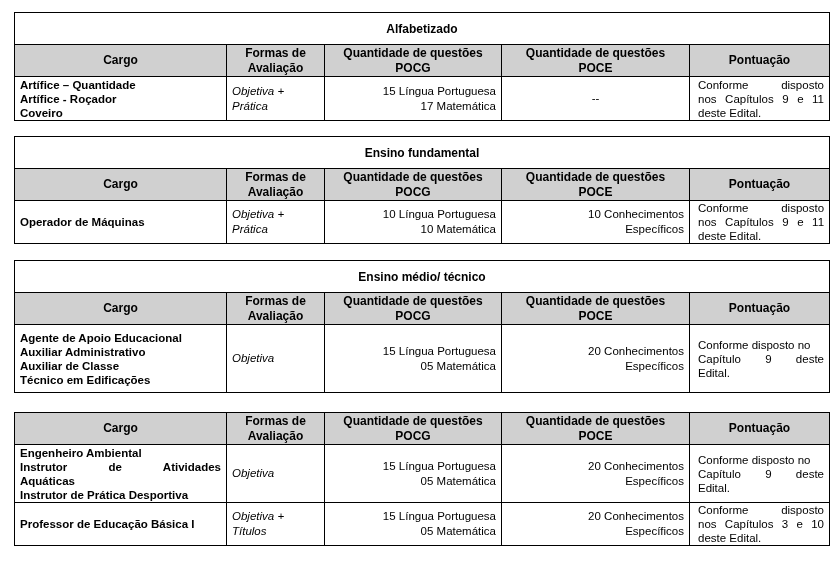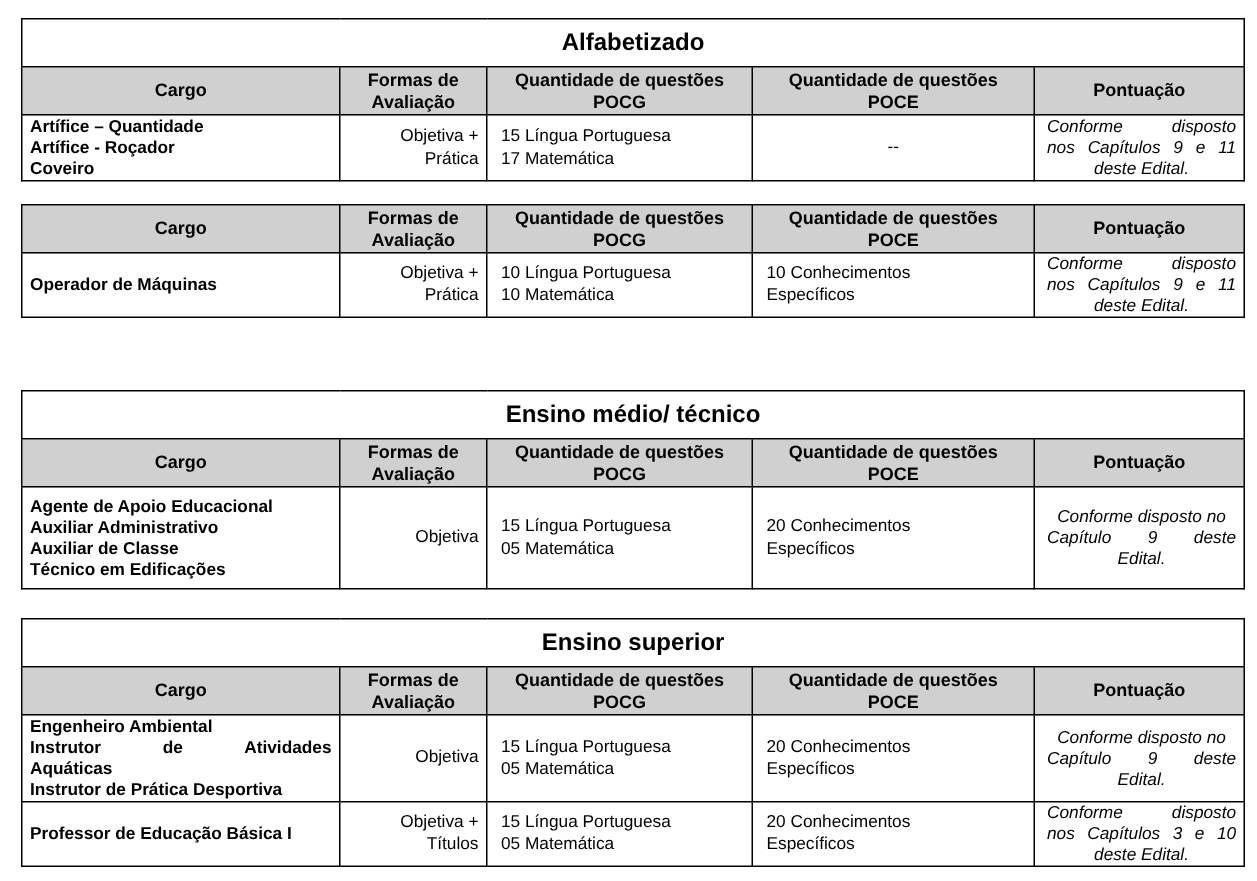--- a/index.html
+++ b/index.html
@@ -10,36 +10,36 @@
   .section {
     position: absolute; left: 14px; width: 815px;
     border-collapse: collapse; table-layout: fixed;
     font-size: 11.5px;
   }
   .section td, .section th {
     border: 1px solid #000; padding: 0 5px; vertical-align: middle;
   }
   .title-cell {
     background: #fff; font-weight: bold; text-align: center; height: 31px;
-    font-size: 16px;
+    font-size: 12px;
   }
   .hdr th {
     background: #d0d0d0; font-weight: bold; text-align: center;
     line-height: 15px; font-size: 12px; height: 31px;
   }
   .cargo { font-weight: bold; line-height: 14px; text-align: left; }
-  .formas { text-align: right; line-height: 15px; }
-  .pocg, .poce { text-align: left; line-height: 15px; padding-left: 9px !important; }
+  .formas { text-align: left; line-height: 15px; font-style: italic; }
+  .pocg, .poce { text-align: right; line-height: 15px; padding-left: 9px !important; }
   .poce.center { text-align: center; padding-left: 5px !important; }
   .pont { text-align: justify; line-height: 14px; padding-left: 8px !important; padding-right: 5px !important; }
-  .pont span { display:block;font-style:italic; }
+  .pont span { display:block; }
   .line { display: block; white-space: nowrap; }
   .jline { display:block; text-align: justify; text-align-last: justify; }
   .just-last { display:block; text-align: justify; text-align-last: justify; }
-  .plain { display:block; text-align:center; }
+  .plain { display:block; text-align:left; }
 </style>
 </head>
 <body>
 
 <table class="section" style="top:12px;">
   <colgroup>
       <col style="width:212px">
       <col style="width:98px">
       <col style="width:177px">
       <col style="width:188px">
@@ -93,20 +93,23 @@
 
 <table class="section" style="top:136px;">
   <colgroup>
       <col style="width:212px">
       <col style="width:98px">
       <col style="width:177px">
       <col style="width:188px">
       <col style="width:140px">
     </colgroup>
   <tbody>
+      <tr>
+        <td colspan="5" class="title-cell">Ensino fundamental</td>
+      </tr>
   <tr class="hdr">
     <th><span>Cargo</span></th>
     <th>
           <span class="line">Formas de</span>
           <span class="line">Avaliação</span>
         </th>
     <th>
           <span class="line">Quantidade de questões</span>
           <span class="line">POCG</span>
         </th>
@@ -198,23 +201,20 @@
 
 <table class="section" style="top:412px;">
   <colgroup>
       <col style="width:212px">
       <col style="width:98px">
       <col style="width:177px">
       <col style="width:188px">
       <col style="width:140px">
     </colgroup>
   <tbody>
-      <tr>
-        <td colspan="5" class="title-cell">Ensino superior</td>
-      </tr>
   <tr class="hdr">
     <th><span>Cargo</span></th>
     <th>
           <span class="line">Formas de</span>
           <span class="line">Avaliação</span>
         </th>
     <th>
           <span class="line">Quantidade de questões</span>
           <span class="line">POCG</span>
         </th>

